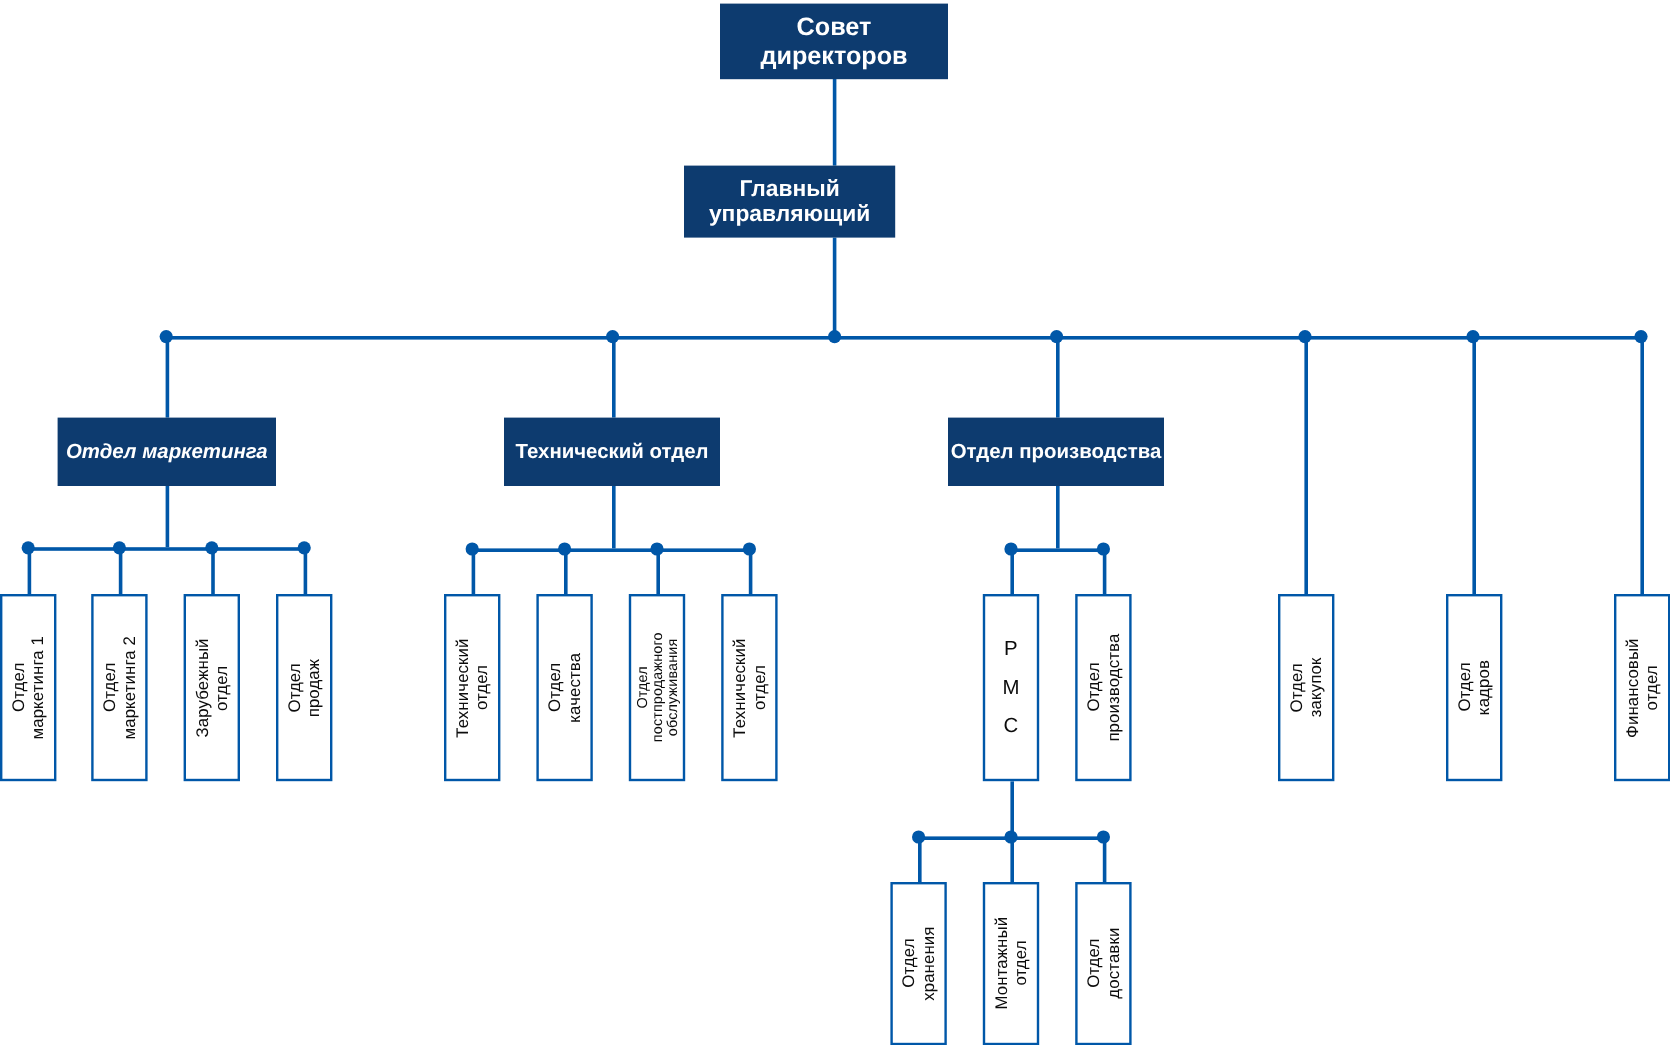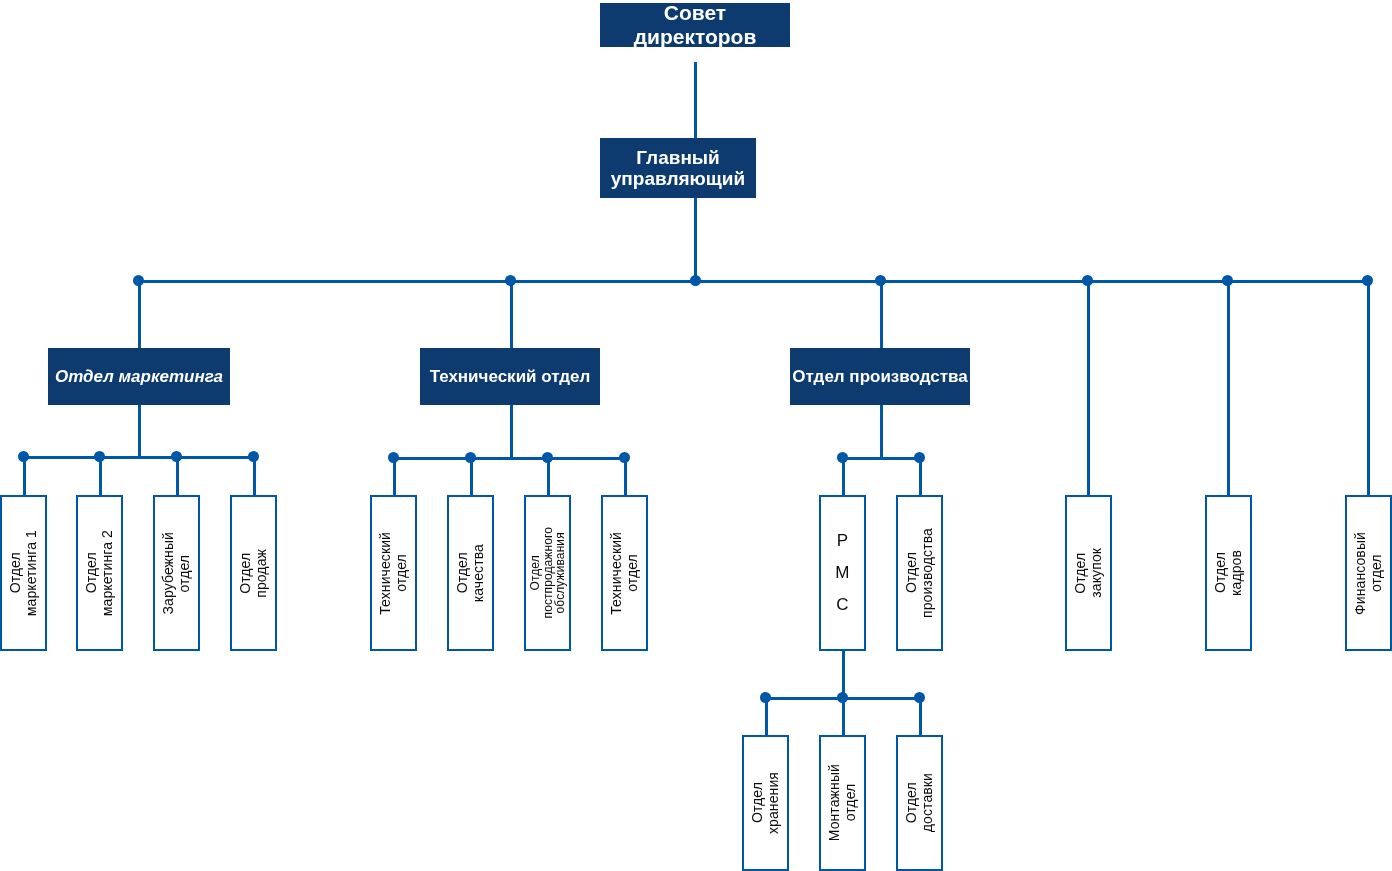--- a/index.html
+++ b/index.html
@@ -144,26 +144,26 @@
 
   <div class="vline" style="left:842px; top:651px; height:46px;"></div>
   <div class="hline" style="left:765px; top:697px; width:157px;"></div>
   <div class="dot" style="left:760px; top:692px;"></div>
   <div class="dot" style="left:837px; top:692px;"></div>
   <div class="dot" style="left:914px; top:692px;"></div>
   <div class="vline" style="left:765px; top:697px; height:38px;"></div>
   <div class="vline" style="left:842px; top:697px; height:38px;"></div>
   <div class="vline" style="left:919px; top:697px; height:38px;"></div>
 
-  <div class="navy-box lvl0" style="left:600px; top:3px; width:190px; height:44px;">
+  <div class="navy-box lvl0" style="left:600px; top:3px; width:190px; height:63px;">
     <span>Совет
 директоров</span>
   </div>
 
-  <div class="navy-box lvl1" style="left:600px; top:138px; width:156px; height:60px;">
+  <div class="navy-box lvl1" style="left:570px; top:138px; width:176px; height:60px;">
     <span>Главный
 управляющий</span>
   </div>
 
   <div class="navy-box lvl2" style="left:48px; top:348px; width:182px; height:57px;font-style:italic;">
     <span>Отдел
 маркетинга</span>
   </div>
 
   <div class="navy-box lvl2" style="left:420px; top:348px; width:180px; height:57px;">

